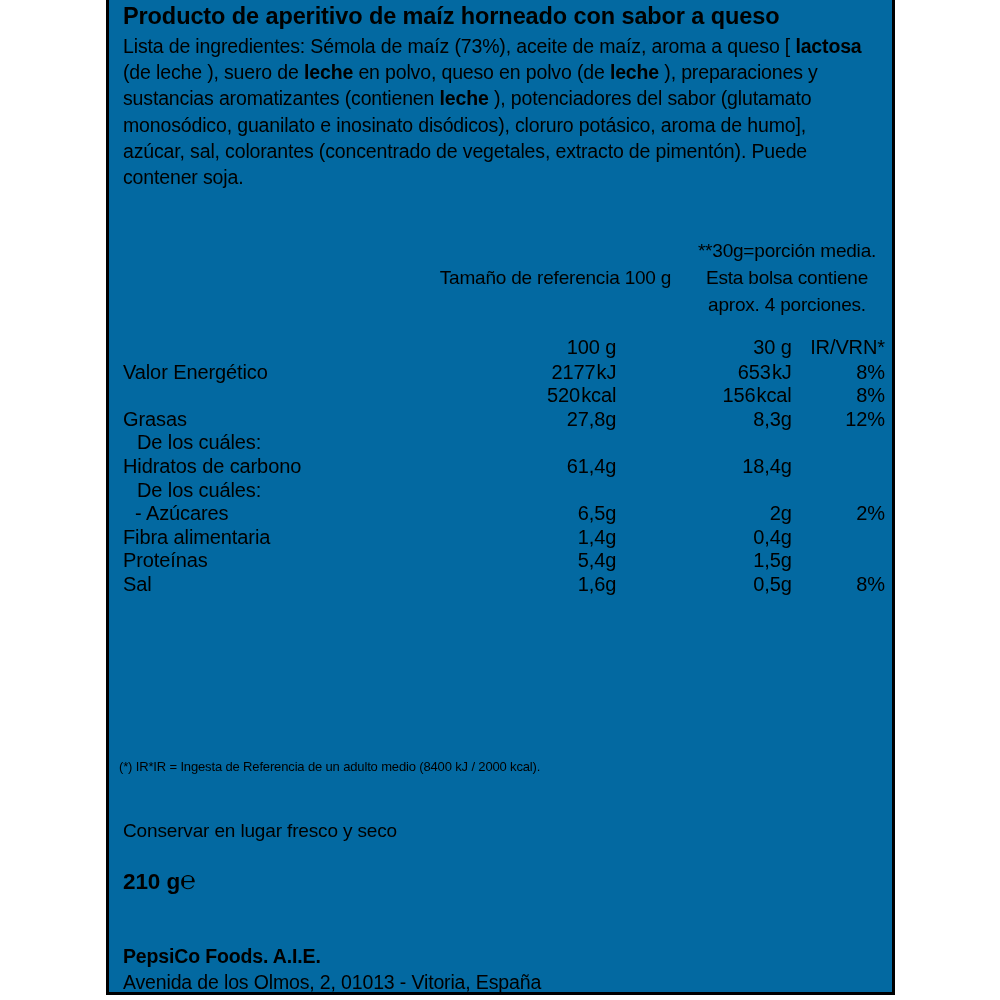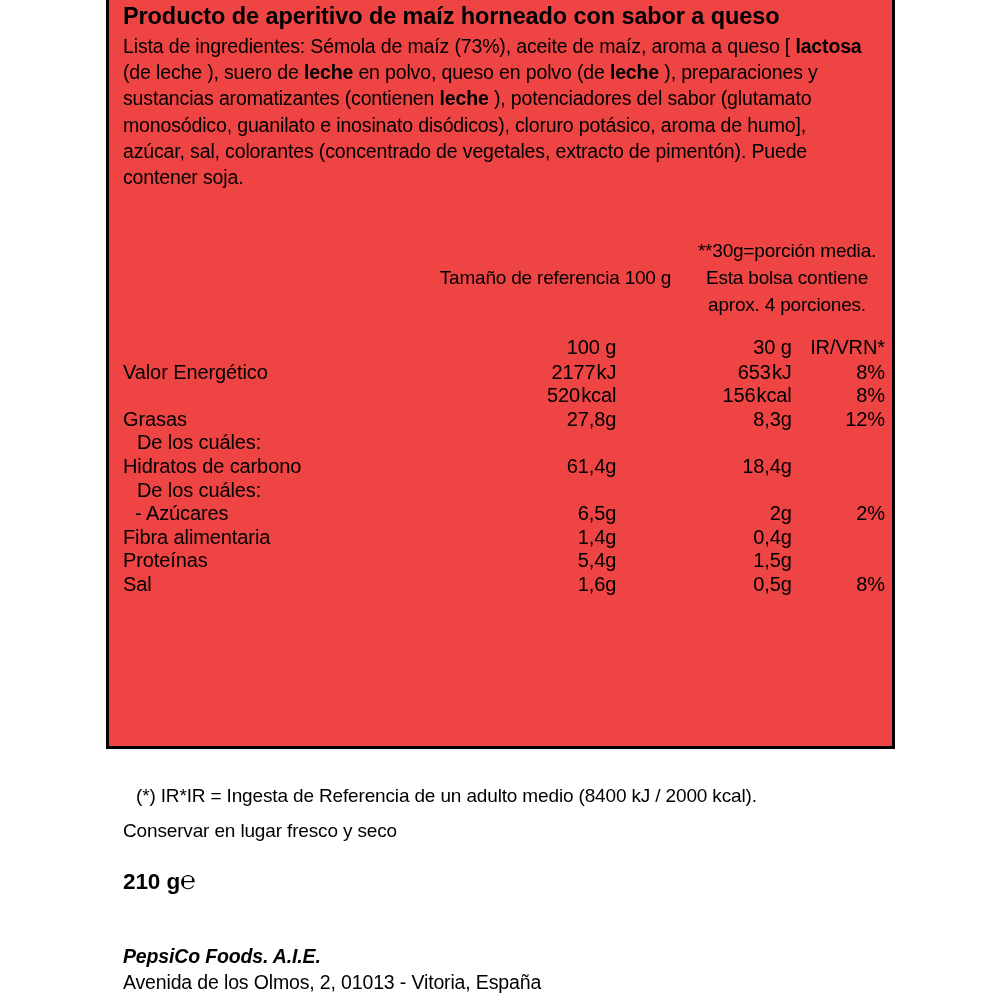--- a/index.html
+++ b/index.html
@@ -14,27 +14,27 @@
     color: #000000;
     overflow: hidden;
   }
 
   
   .label-panel {
     position: absolute;
     left: 106px;
     top: 0px;
     width: 789px;
-    height: 749px;
+    height: 995px;
     border-left: 3px solid #000;
     border-right: 3px solid #000;
     border-bottom: 3px solid #000;
     border-top: 0;
     box-sizing: border-box;
-    background: #ef4444;
+    background: #0369a1;
   }
 
   .inner {
     position: absolute;
     left: 14px;
     top: 0;
     right: 10px;
   }
 
   
@@ -104,26 +104,25 @@
   .c-ir    { width: 92px;  text-align: right; }
 
   .col-head td { padding-bottom: 1px; }
   .indent1 { padding-left: 14px !important; }
   .indent2 { padding-left: 12px !important; }
   .unit-sp { margin-left: 1px; }
 
   
   .footnote {
     position: absolute;
-    left: 27px;
+    left: 10px;
     top: 754px;
-    font-size: 19px;
+    font-size: 13px;
     letter-spacing: -0.15px;
     line-height: 25px;
-    margin-top: 29px;
   }
   .storage {
     position: absolute;
     left: 14px;
     top: 818px;
     font-size: 19px;
     letter-spacing: -0.15px;
     line-height: 25px;
   }
   .netweight {
@@ -141,21 +140,21 @@
     letter-spacing: 0;
   }
   .company {
     position: absolute;
     left: 14px;
     top: 944px;
     font-size: 19.5px;
     letter-spacing: -0.15px;
     line-height: 25.5px;
   }
-  .company .cname { font-weight: bold; display: block; font-style: italic; }
+  .company .cname { font-weight: bold; display: block; }
   .company .caddr { display: block; }
 </style>
 </head>
 <body>
 
 <div class="label-panel">
 
   <div class="inner">
     <div class="product-title">Producto de aperitivo de maíz horneado con sabor a queso</div>
 

